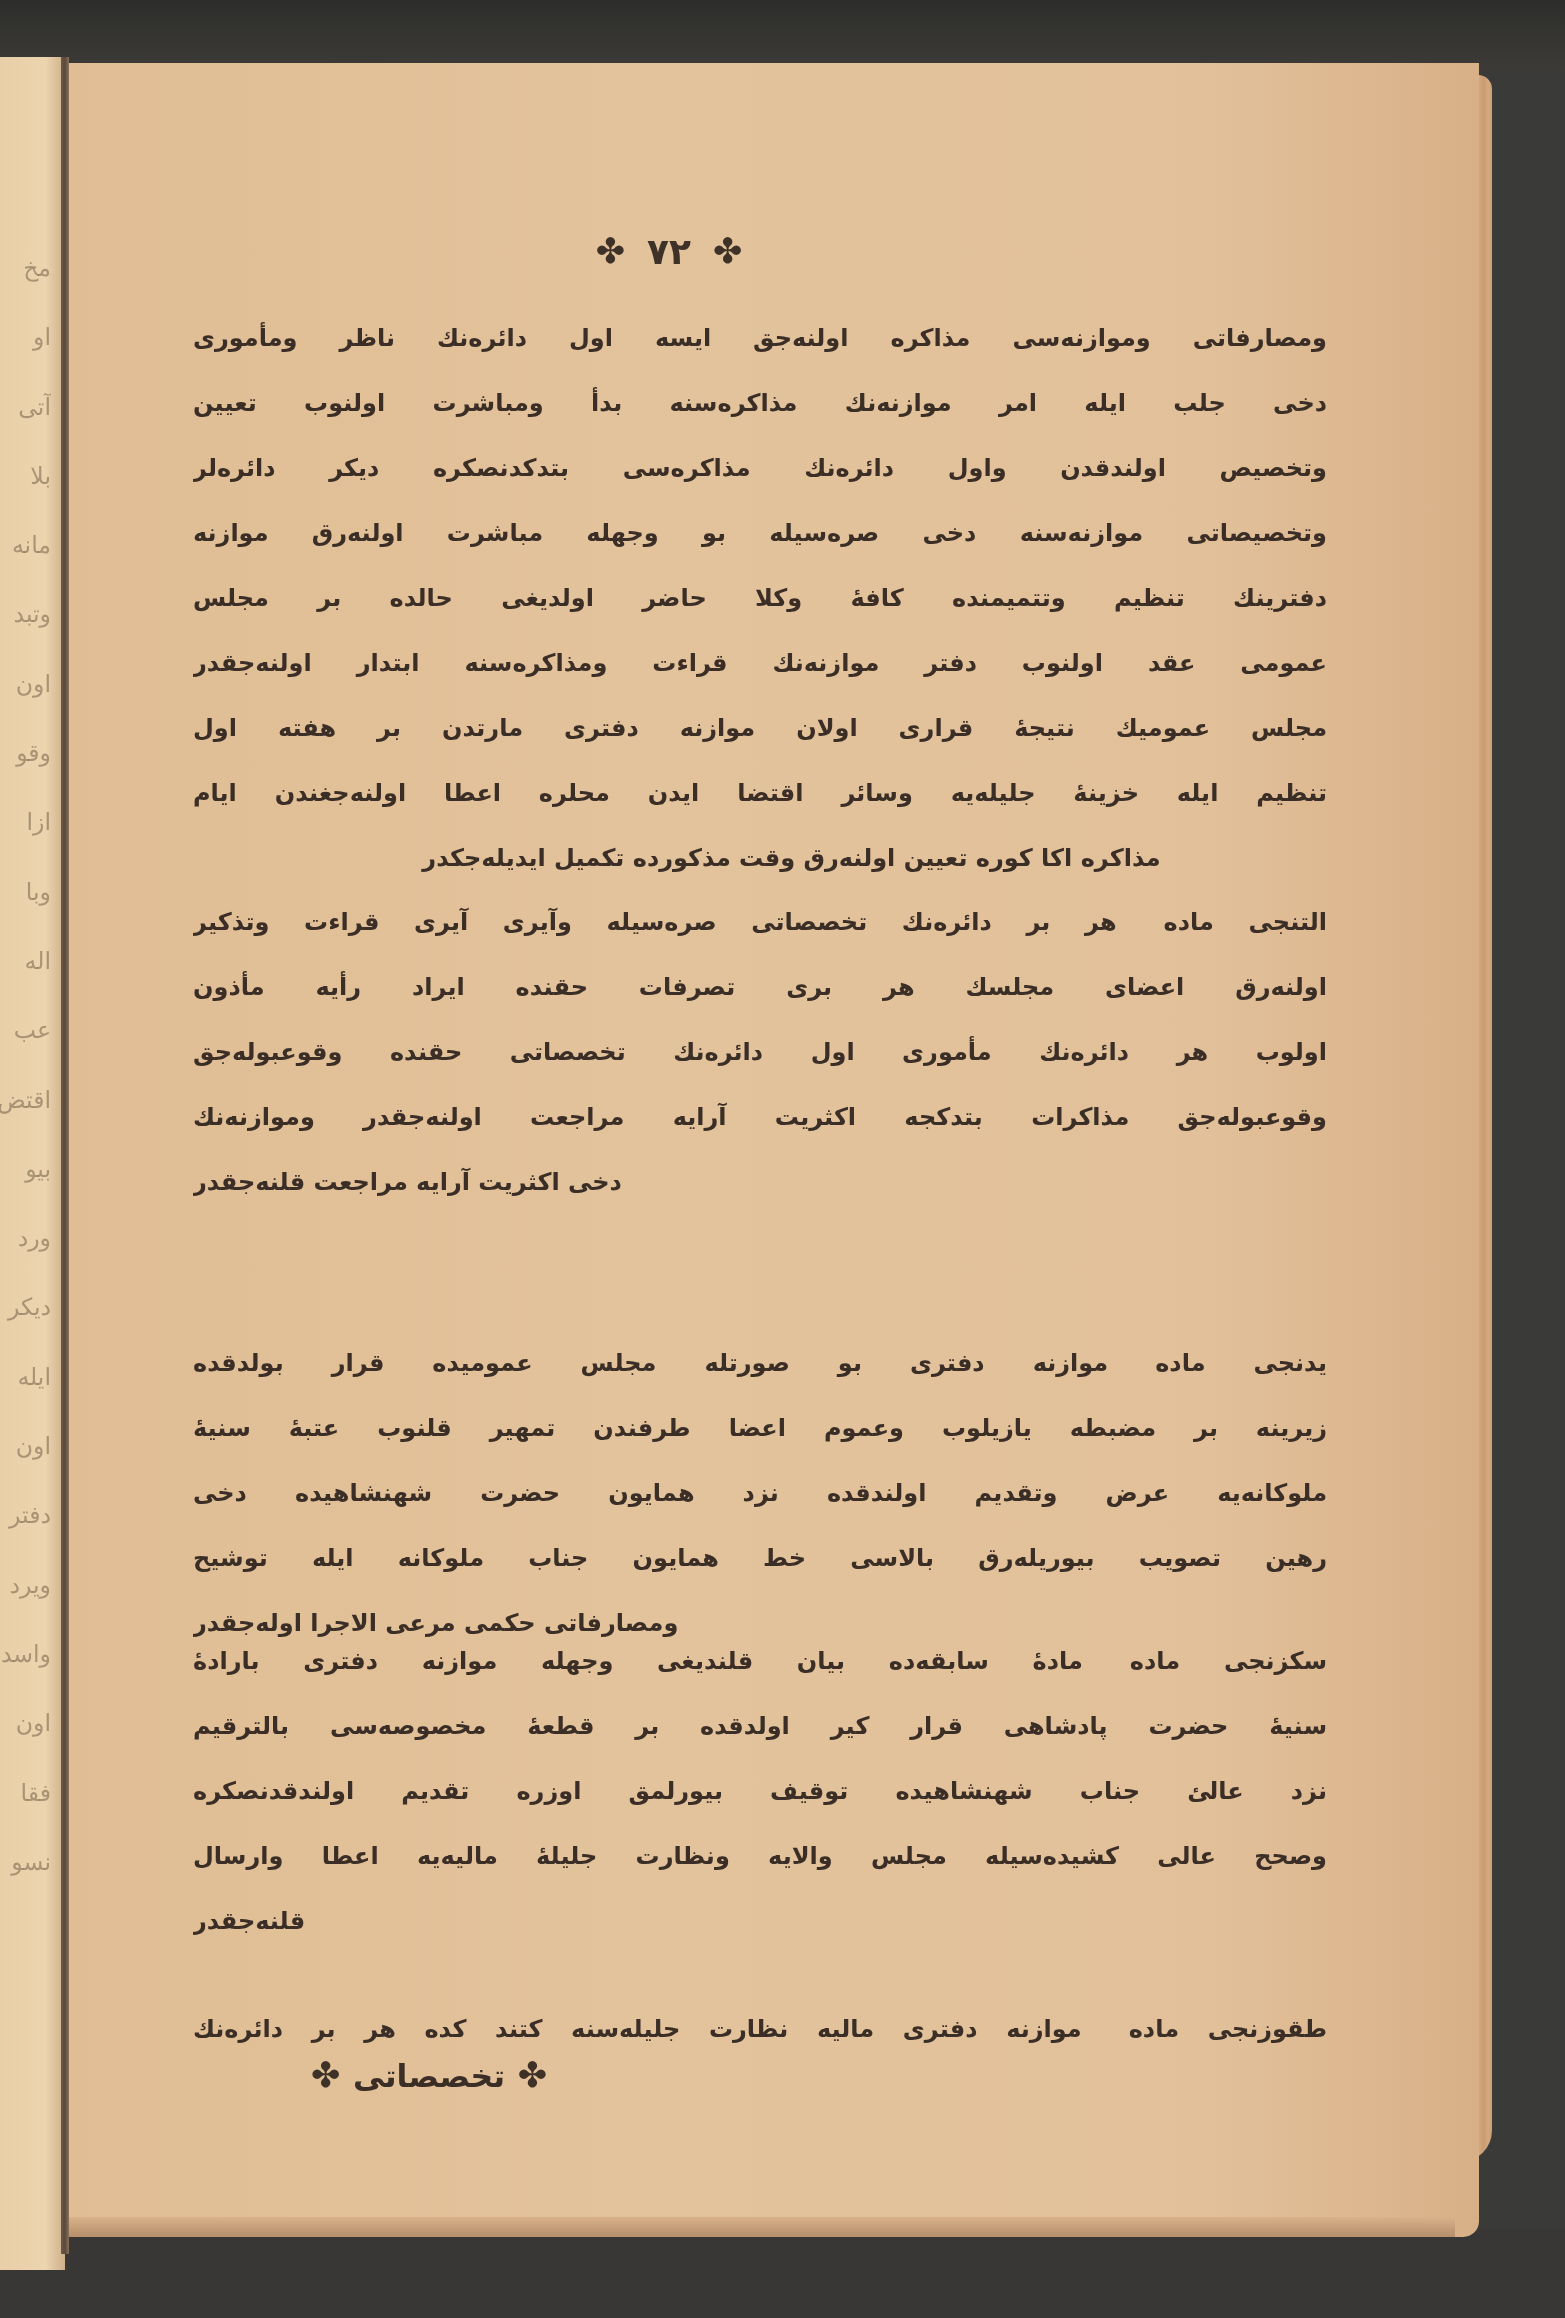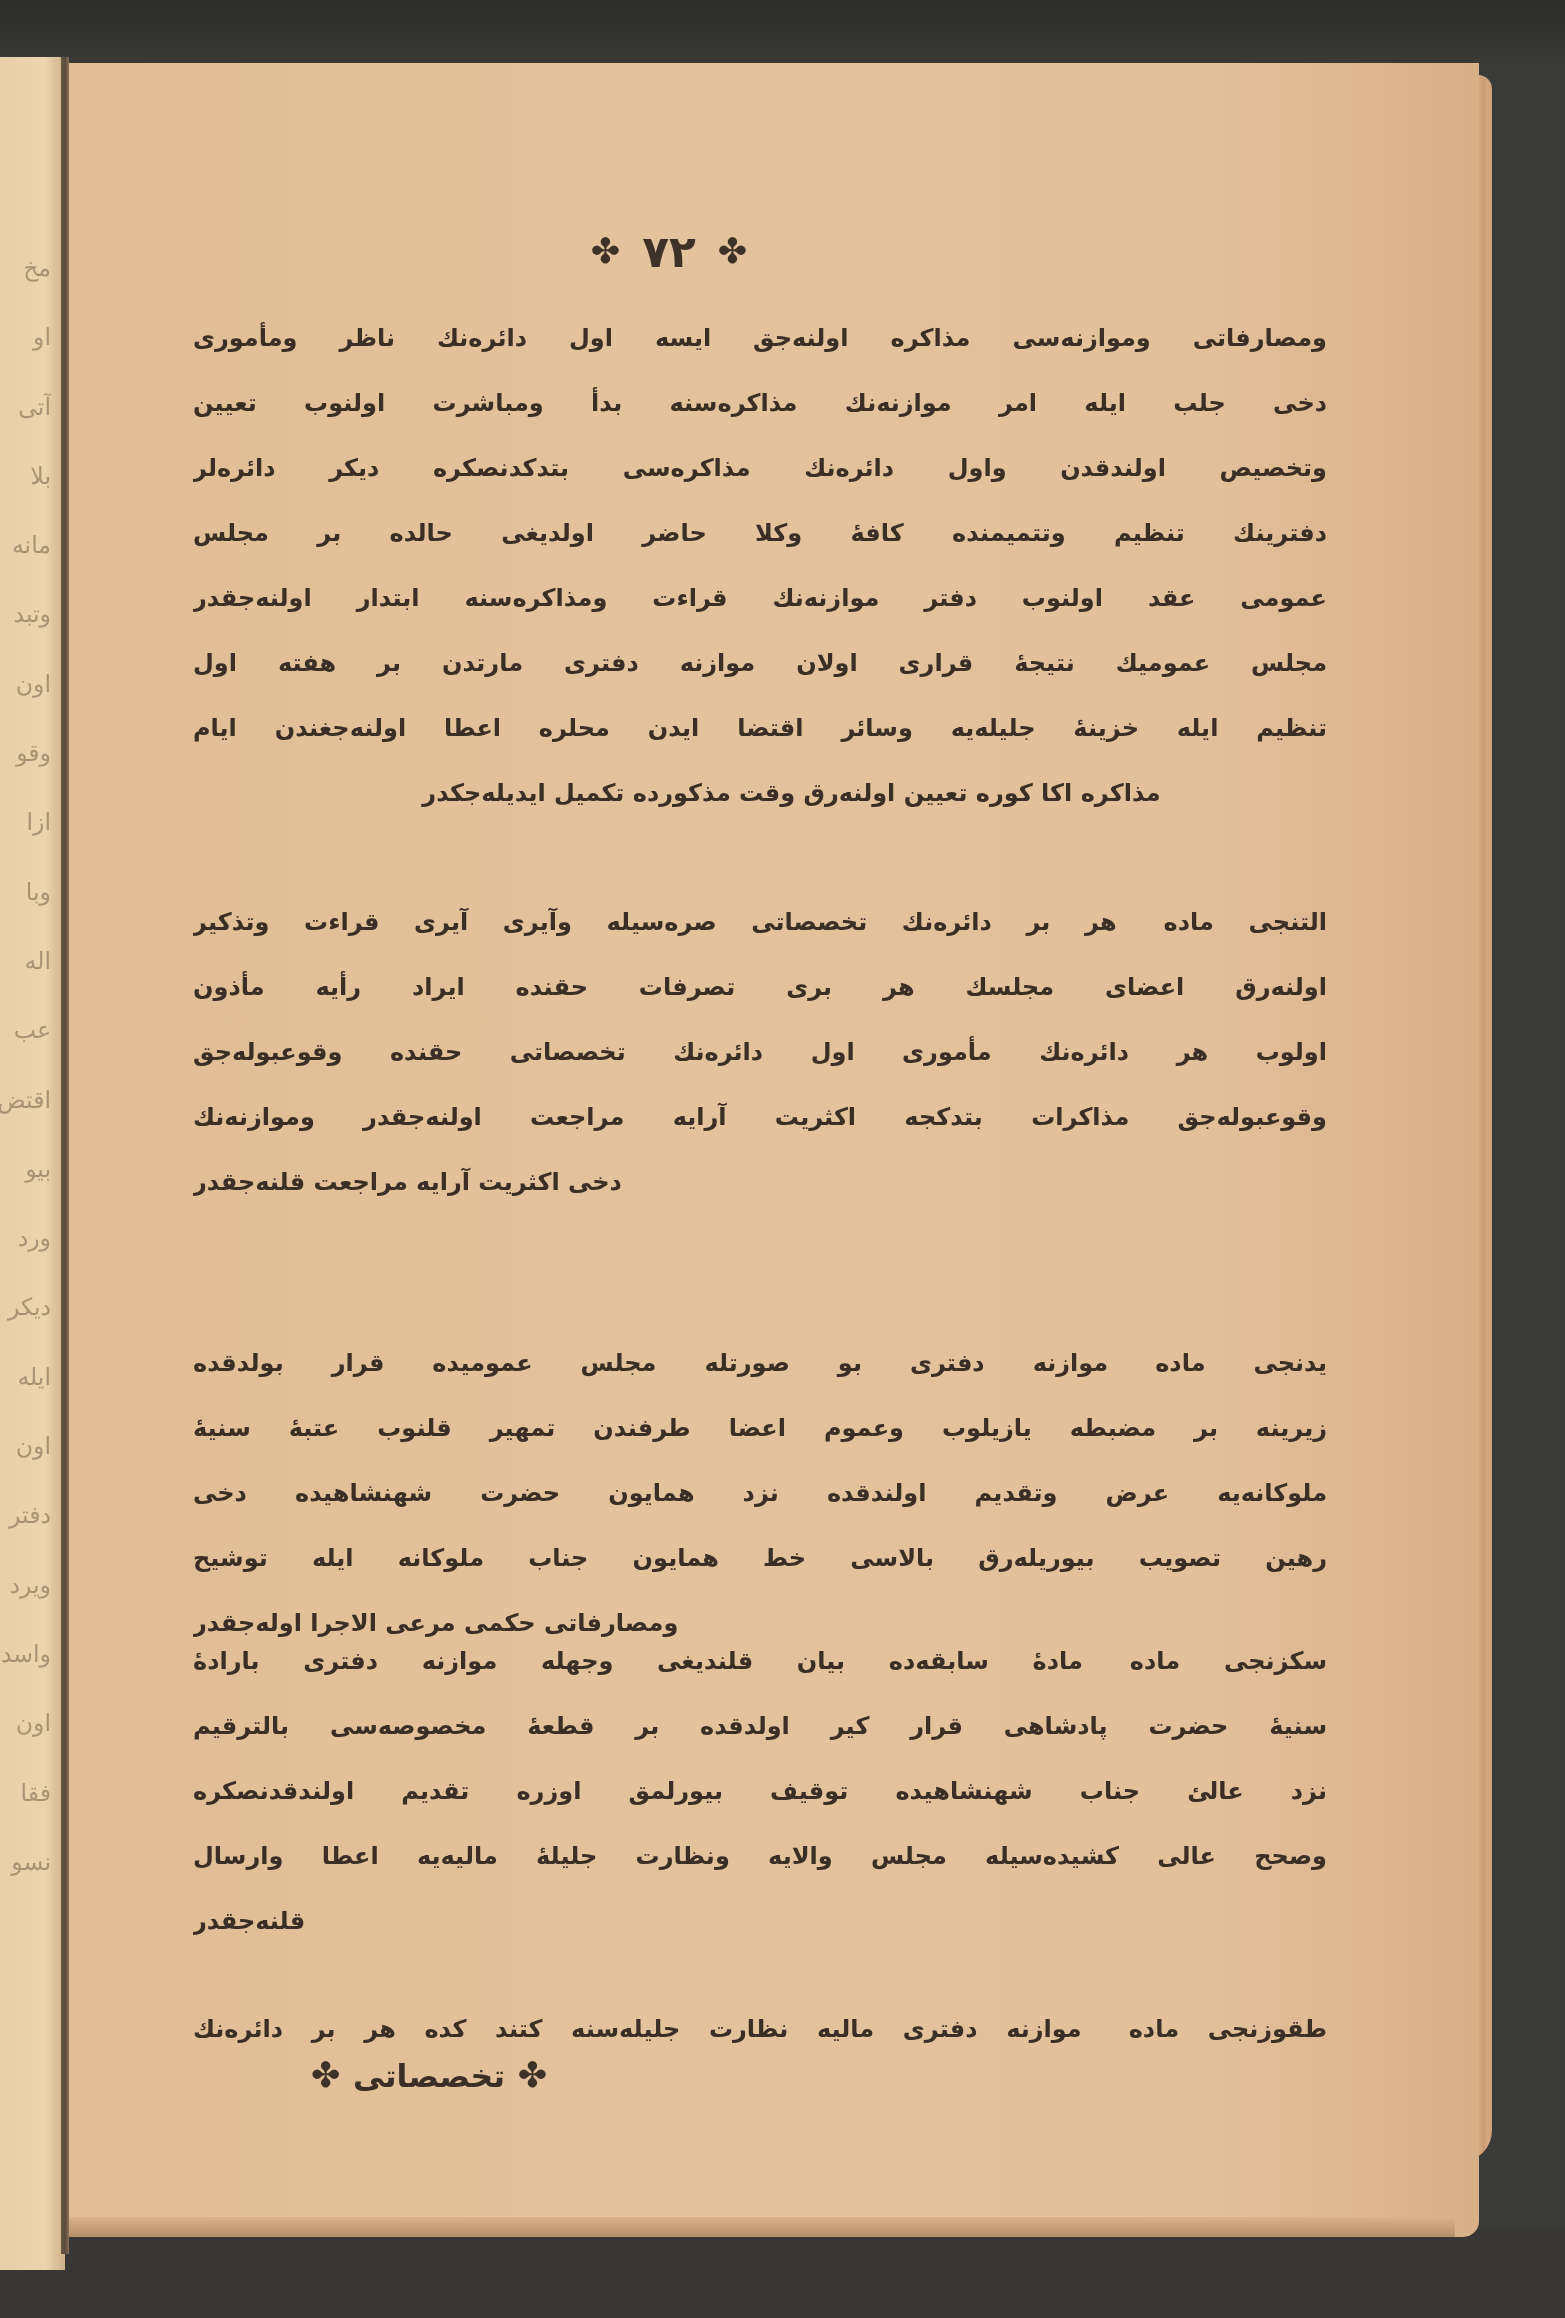--- a/index.html
+++ b/index.html
@@ -37,21 +37,21 @@
     .page-bottom-edge {
       position: absolute; left: 69px; top: 2217px; width: 1386px; height: 19.7px;
       background: linear-gradient(#d9b28a, #b58f6a);
     }
     .header {
       position: absolute; left: 551px; top: 224px; width: 236px; height: 55px;
       display: flex; align-items: center; justify-content: center; gap: 22px;
       color: #3e3128;
     }
     .ornament { font-size: 35px; line-height: 1; color: #3e3128; font-family: "DejaVu Sans", sans-serif; }
-    .page-number { font-family: "DejaVu Sans", sans-serif; font-size: 44px; font-weight: bold; direction: rtl; }
+    .page-number { font-family: "DejaVu Sans", sans-serif; font-size: 36px; font-weight: bold; direction: rtl; }
     .text-block {
       position: absolute; left: 193px; width: 1134px;
       direction: rtl; text-align: justify; text-align-last: right;
       font-family: "DejaVu Sans", sans-serif; font-weight: bold;
       font-size: 24px; color: #3a2e26;
     }
     .line { height: 65px; line-height: 65px; white-space: nowrap; overflow: hidden;
       text-align: justify; text-align-last: justify; }
     .line.last { text-align-last: left; }
     .line.center-last { text-align-last: center; }
@@ -104,20 +104,21 @@
 <div class="header">
   <span class="ornament">✤</span>
   <span class="page-number">٧٢</span>
   <span class="ornament">✤</span>
 </div>
 
 <div class="text-block" style="top:306px;">
   <div class="line">ومصارفاتى وموازنه‌سى مذاكره اولنه‌جق ايسه اول دائره‌نك ناظر ومأمورى</div>
   <div class="line">دخى جلب ايله امر موازنه‌نك مذاكره‌سنه بدأ ومباشرت اولنوب تعيين</div>
   <div class="line">وتخصيص اولندقدن واول دائره‌نك مذاكره‌سى بتدكدنصكره ديكر دائره‌لر</div>
+  <div class="line">وتخصيصاتى موازنه‌سنه دخى صره‌سيله بو وجهله مباشرت اولنه‌رق موازنه</div>
   <div class="line">دفترينك تنظيم وتتميمنده كافهٔ وكلا حاضر اولديغى حالده بر مجلس</div>
   <div class="line">عمومى عقد اولنوب دفتر موازنه‌نك قراءت ومذاكره‌سنه ابتدار اولنه‌جقدر</div>
   <div class="line">مجلس عموميك نتيجهٔ قرارى اولان موازنه دفترى مارتدن بر هفته اول</div>
   <div class="line">تنظيم ايله خزينهٔ جليله‌يه وسائر اقتضا ايدن محلره اعطا اولنه‌جغندن ايام</div>
   <div class="line center-last" style="padding-left:63px;">مذاكره اكا كوره تعيين اولنه‌رق وقت مذكورده تكميل ايديله‌جكدر</div>
 </div>
 
 <div class="text-block" style="top:890px;">
   <div class="line">
     <span class="art-label">التنجى ماده</span><span class="gap"></span><span>هر بر دائره‌نك تخصصاتى صره‌سيله وآيرى آيرى قراءت وتذكير</span>

